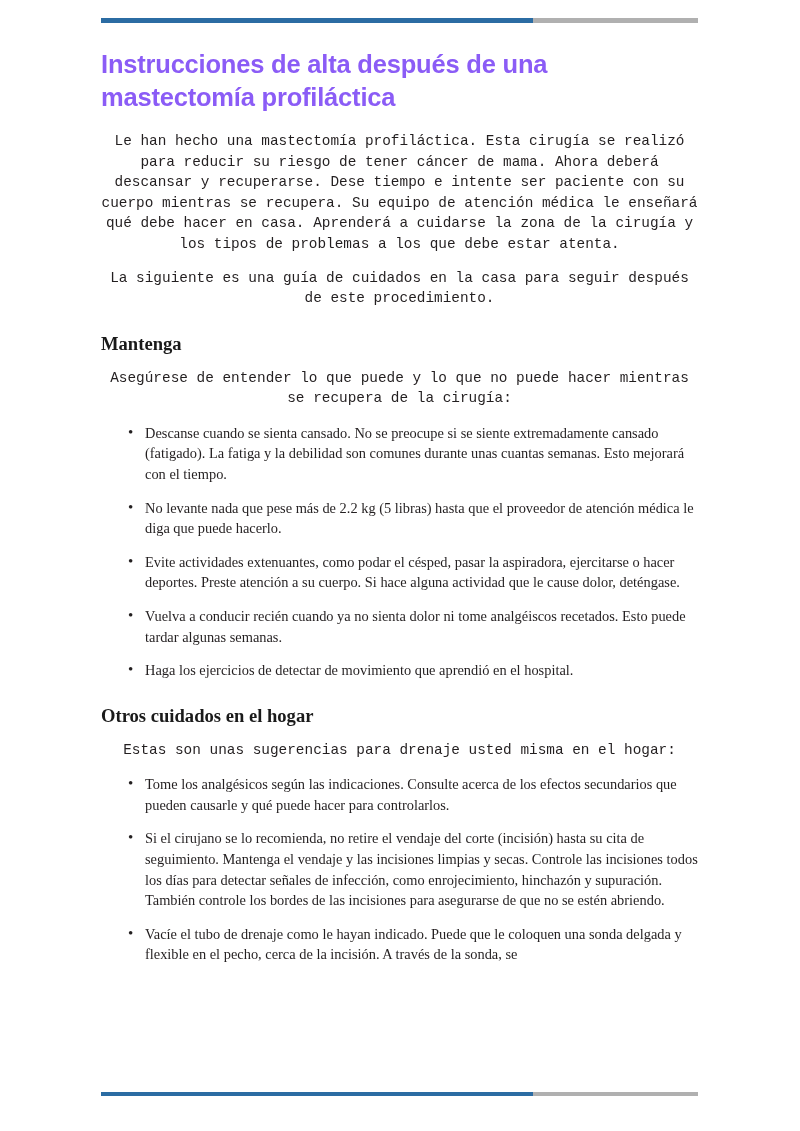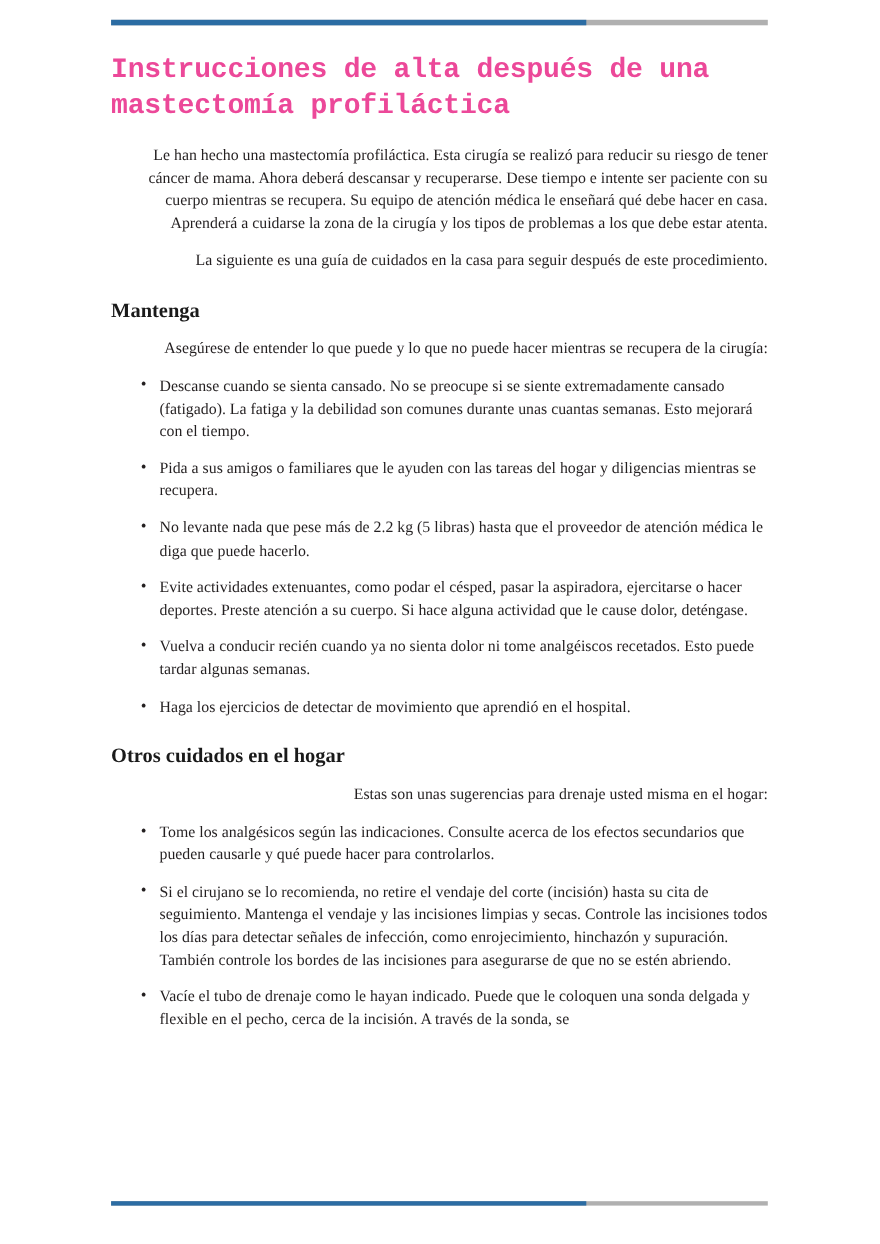--- a/index.html
+++ b/index.html
@@ -38,34 +38,35 @@
     background: #2b6ca3;
   }
   
   .content {
     position: absolute;
     top: 48px;
     left: 101px;
     width: 597px;
   }
   h1.doc-title {
-    font-family: Liberation Mono, monospace;
+    font-family: Liberation Sans, sans-serif;
     font-size: 25.5px;
     line-height: 1.28;
     font-weight: bold;
     margin: 0 0 18px 0;
-    color: #ec4899;
+    color: #8b5cf6;
     letter-spacing: -0.2px;
   }
   p.body-text {
     font-size: 14.4px;
     line-height: 1.42;
     margin: 0 0 14px 0;
-    text-align: right;
+    text-align: center;
     color: #231f20;
+    font-family: Liberation Mono, monospace;
   }
   h2.section-head {
     font-family: "Liberation Serif", serif;
     font-size: 18.6px;
     font-weight: bold;
     margin: 24px 0 13px 0;
     color: #1a1a1a;
   }
   ul.bullets {
     list-style: none;
@@ -135,21 +136,20 @@
 
     <h1 class="doc-title">Instrucciones de alta después de una mastectomía profiláctica</h1>
 
     <p class="body-text">Le han hecho una mastectomía profiláctica. Esta cirugía se realizó para reducir su riesgo de tener cáncer de mama. Ahora deberá descansar y recuperarse. Dese tiempo e intente ser paciente con su cuerpo mientras se recupera. Su equipo de atención médica le enseñará qué debe hacer en casa. Aprenderá a cuidarse la zona de la cirugía y los tipos de problemas a los que debe estar atenta.</p>
     <p class="body-text">La siguiente es una guía de cuidados en la casa para seguir después de este procedimiento.</p>
 
     <h2 class="section-head">Mantenga</h2>
     <p class="body-text">Asegúrese de entender lo que puede y lo que no puede hacer mientras se recupera de la cirugía:</p>
     <ul class="bullets">
       <li>Descanse cuando se sienta cansado. No se preocupe si se siente extremadamente cansado (fatigado). La fatiga y la debilidad son comunes durante unas cuantas semanas. Esto mejorará con el tiempo.</li>
-      <li>Pida a sus amigos o familiares que le ayuden con las tareas del hogar y diligencias mientras se recupera.</li>
       <li>No levante nada que pese más de 2.2 kg (5 libras) hasta que el proveedor de atención médica le diga que puede hacerlo.</li>
       <li>Evite actividades extenuantes, como podar el césped, pasar la aspiradora, ejercitarse o hacer deportes. Preste atención a su cuerpo. Si hace alguna actividad que le cause dolor, deténgase.</li>
       <li>Vuelva a conducir recién cuando ya no sienta dolor ni tome analgéiscos recetados. Esto puede tardar algunas semanas.</li>
       <li>Haga los ejercicios de detectar de movimiento que aprendió en el hospital.</li>
     </ul>
 
     <h2 class="section-head">Otros cuidados en el hogar</h2>
     <p class="body-text">Estas son unas sugerencias para drenaje usted misma en el hogar:</p>
     <ul class="bullets">
       <li>Tome los analgésicos según las indicaciones. Consulte acerca de los efectos secundarios que pueden causarle y qué puede hacer para controlarlos.</li>

